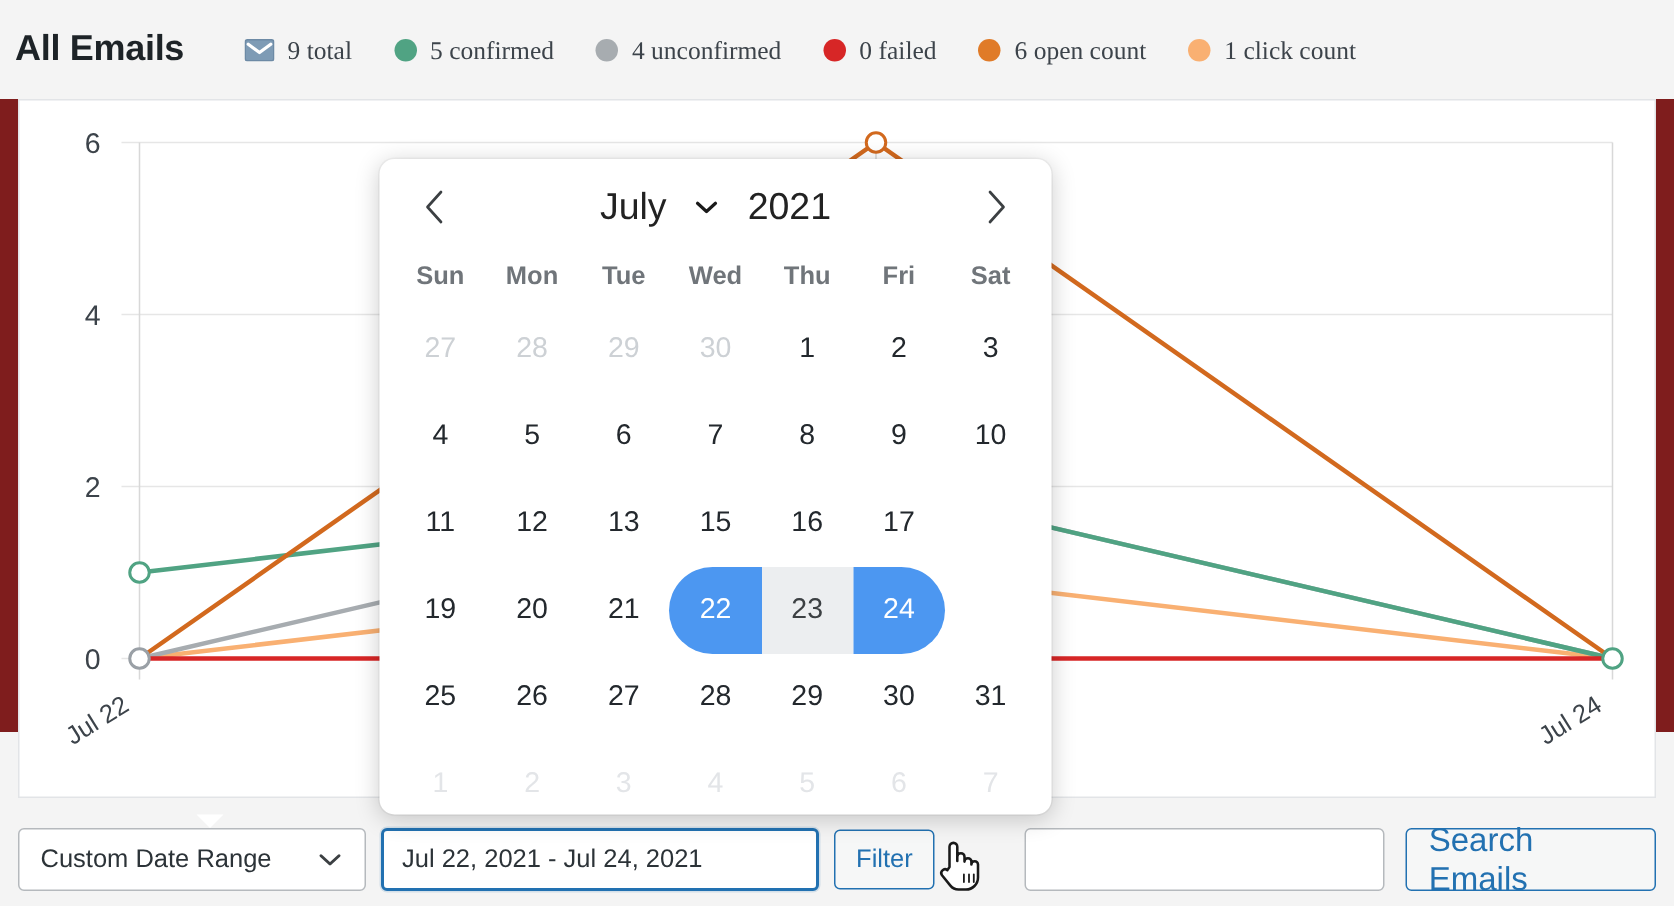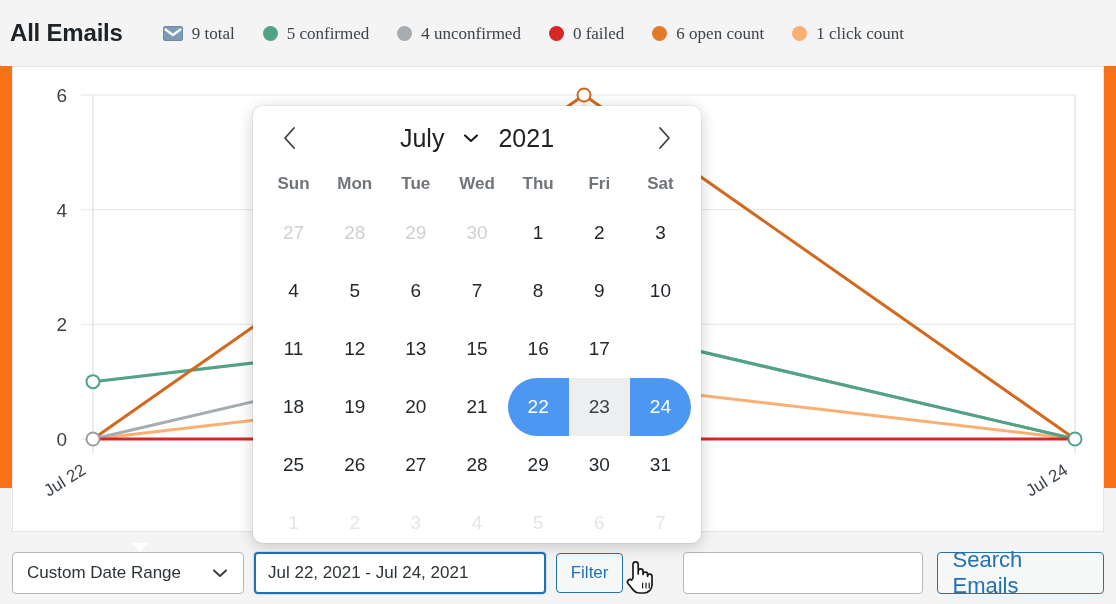--- a/index.html
+++ b/index.html
@@ -9,21 +9,21 @@
     height: 604px;
     overflow: hidden;
     background: #f4f4f4;
     font-family: "Liberation Sans", sans-serif;
     color: #32373c;
   }
   #root {
     position: relative;
     width: 1116px;
     height: 488px;
-    background: #f97316;
+    background: #7f1d1d;
   }
 
   
   .header {
     position: absolute;
     left: 0; top: 0;
     width: 1116px;
     height: 66px;
     display: flex;
     align-items: center;
@@ -405,21 +405,20 @@
         </div>
         <div class="week">
           <div class="day">11</div>
           <div class="day">12</div>
           <div class="day">13</div>
           <div class="day">15</div>
           <div class="day">16</div>
           <div class="day">17</div>
         </div>
         <div class="week">
-          <div class="day">18</div>
           <div class="day">19</div>
           <div class="day">20</div>
           <div class="day">21</div>
           <div class="day range-start">22</div>
           <div class="day in-range">23</div>
           <div class="day range-end">24</div>
         </div>
         <div class="week">
           <div class="day">25</div>
           <div class="day">26</div>

